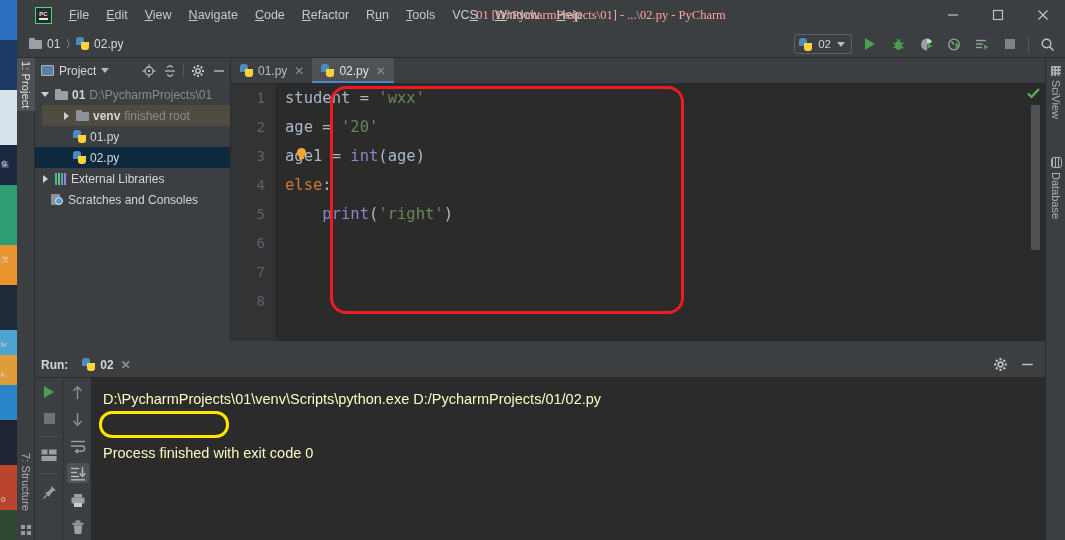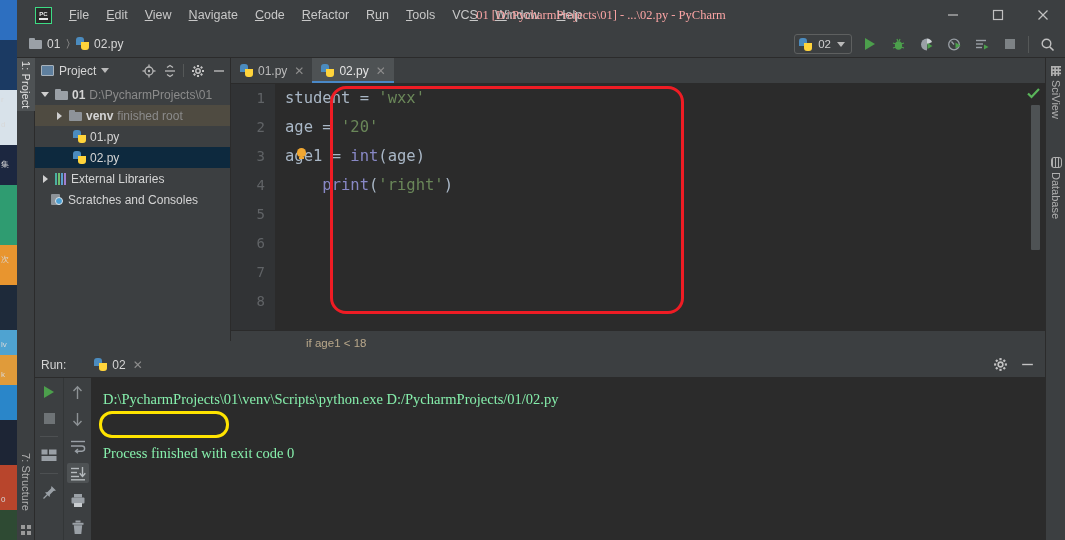--- a/index.html
+++ b/index.html
@@ -315,22 +315,23 @@
     font-size: 11.5px; color: #b9a88b; padding-left: 75px;
   }
 
   
   .run-panel {
     position: absolute; left: 35px; top: 352px; width: 1010px; height: 188px;
     background: #3c3f41;
   }
   .run-header {
     height: 26px; display: flex; align-items: center;
-    padding-left: 6px; gap: 24px;
+    padding-left: 6px; gap: 10px;
     border-bottom: 1px solid #2b2b2b;
+    font-weight: bold;
   }
   .run-label { font-size: 12px; color: #d4d4d4; }
   .run-tab {
     display: flex; align-items: center; gap: 5px;
     font-size: 12px; color: #d4d4d4;
     padding: 2px 6px 2px 4px;
   }
   .run-hdr-right {
     margin-left: auto; display: flex; align-items: center; gap: 12px; padding-right: 10px;
   }
@@ -349,22 +350,22 @@
     width: 22px; height: 20px; display: flex;
     align-items: center; justify-content: center;
   }
   .rt-btn.on { background: #4e5254; border-radius: 2px; }
   .rt-div { width: 18px; height: 1px; background: #4d5052; margin: 2px 0; }
   .console {
     flex: 1 1 auto; background: #2b2b2b; position: relative;
     padding: 8px 0 0 12px; overflow: hidden;
   }
   .con-line {
-    font-family: Liberation Serif, serif; font-size: 14.5px;
-    color: #86efac; line-height: 27px; white-space: pre;
+    font-family: Liberation Sans, sans-serif; font-size: 14.5px;
+    color: #fef9c3; line-height: 27px; white-space: pre;
   }
   .con-line.gap { height: 27px; }
   .yellow-ring {
     position: absolute; left: 8px; top: 33px;
     width: 130px; height: 27px;
     border: 3px solid #ffe400; border-radius: 13px;
     pointer-events: none;
   }
   .watermark {
     position: absolute; right: 10px; bottom: 6px;
@@ -585,21 +586,21 @@
 
       <div class="tree-row">
         <span class="tw">
             <span class="arrow-down"></span>
           </span>
         <span class="ic-folder"></span>
         <span class="t-label b">01</span>
         <span class="t-sub">D:\PycharmProjects\01</span>
       </div>
 
-      <div class="tree-row hl" style="padding-left:18px;">
+      <div class="tree-row hl" style="padding-left:18px;margin-left:7px;">
         <span class="tw">
             <span class="arrow-right"></span>
           </span>
         <span class="ic-folder" style="filter:brightness(0.92);"></span>
         <span class="t-label b">venv</span>
         <span class="t-sub">finished root</span>
       </div>
 
       <div class="tree-row" style="padding-left:38px;">
         <span class="ic-py"></span>
@@ -652,39 +653,37 @@
         <div class="gline">5</div>
         <div class="gline">6</div>
         <div class="gline">7</div>
         <div class="gline">8</div>
       </div>
 
       <div class="code-col">
         <div class="cline"><span class="k-id">student</span><span class="k-id"> = </span><span class="k-str">'wxx'</span></div>
         <div class="cline"><span class="k-id">age</span><span class="k-id"> = </span><span class="k-str">'20'</span></div>
         <div class="cline"><span class="k-id">age1</span><span class="k-id"> = </span><span class="k-fn">int</span><span class="k-id">(age)</span></div>
+        <div class="cline"><span class="k-kw">else</span><span class="k-id">:</span></div>
         <div class="cline"><span class="k-id">    </span><span class="k-fn">print</span><span class="k-id">(</span><span class="k-str">'right'</span><span class="k-id">)</span></div>
         <div class="cline"></div>
 
         <div class="bulb"></div>
         <div class="red-box"></div>
       </div>
 
       <div class="ed-scroll-col">
         <svg class="check-ok" viewBox="0 0 13 13">
           <polyline points="1,6.5 4.5,10 12,2" fill="none" stroke="#5ab55a" stroke-width="2.2"></polyline>
         </svg>
         <div class="scroll-thumb"></div>
       </div>
     </div>
   </div>
 
-  <div class="breadcrumb-bar">
-    <span class="bc-text">if age1 &lt; 18</span>
-  </div>
 
   <div class="run-panel">
     <div class="run-header">
       <span class="run-label">Run:</span>
       <div class="run-tab">
         <span class="ic-py"></span>
         <span>02</span>
         <span class="tab-x">✕</span>
       </div>
       <div class="run-hdr-right">

